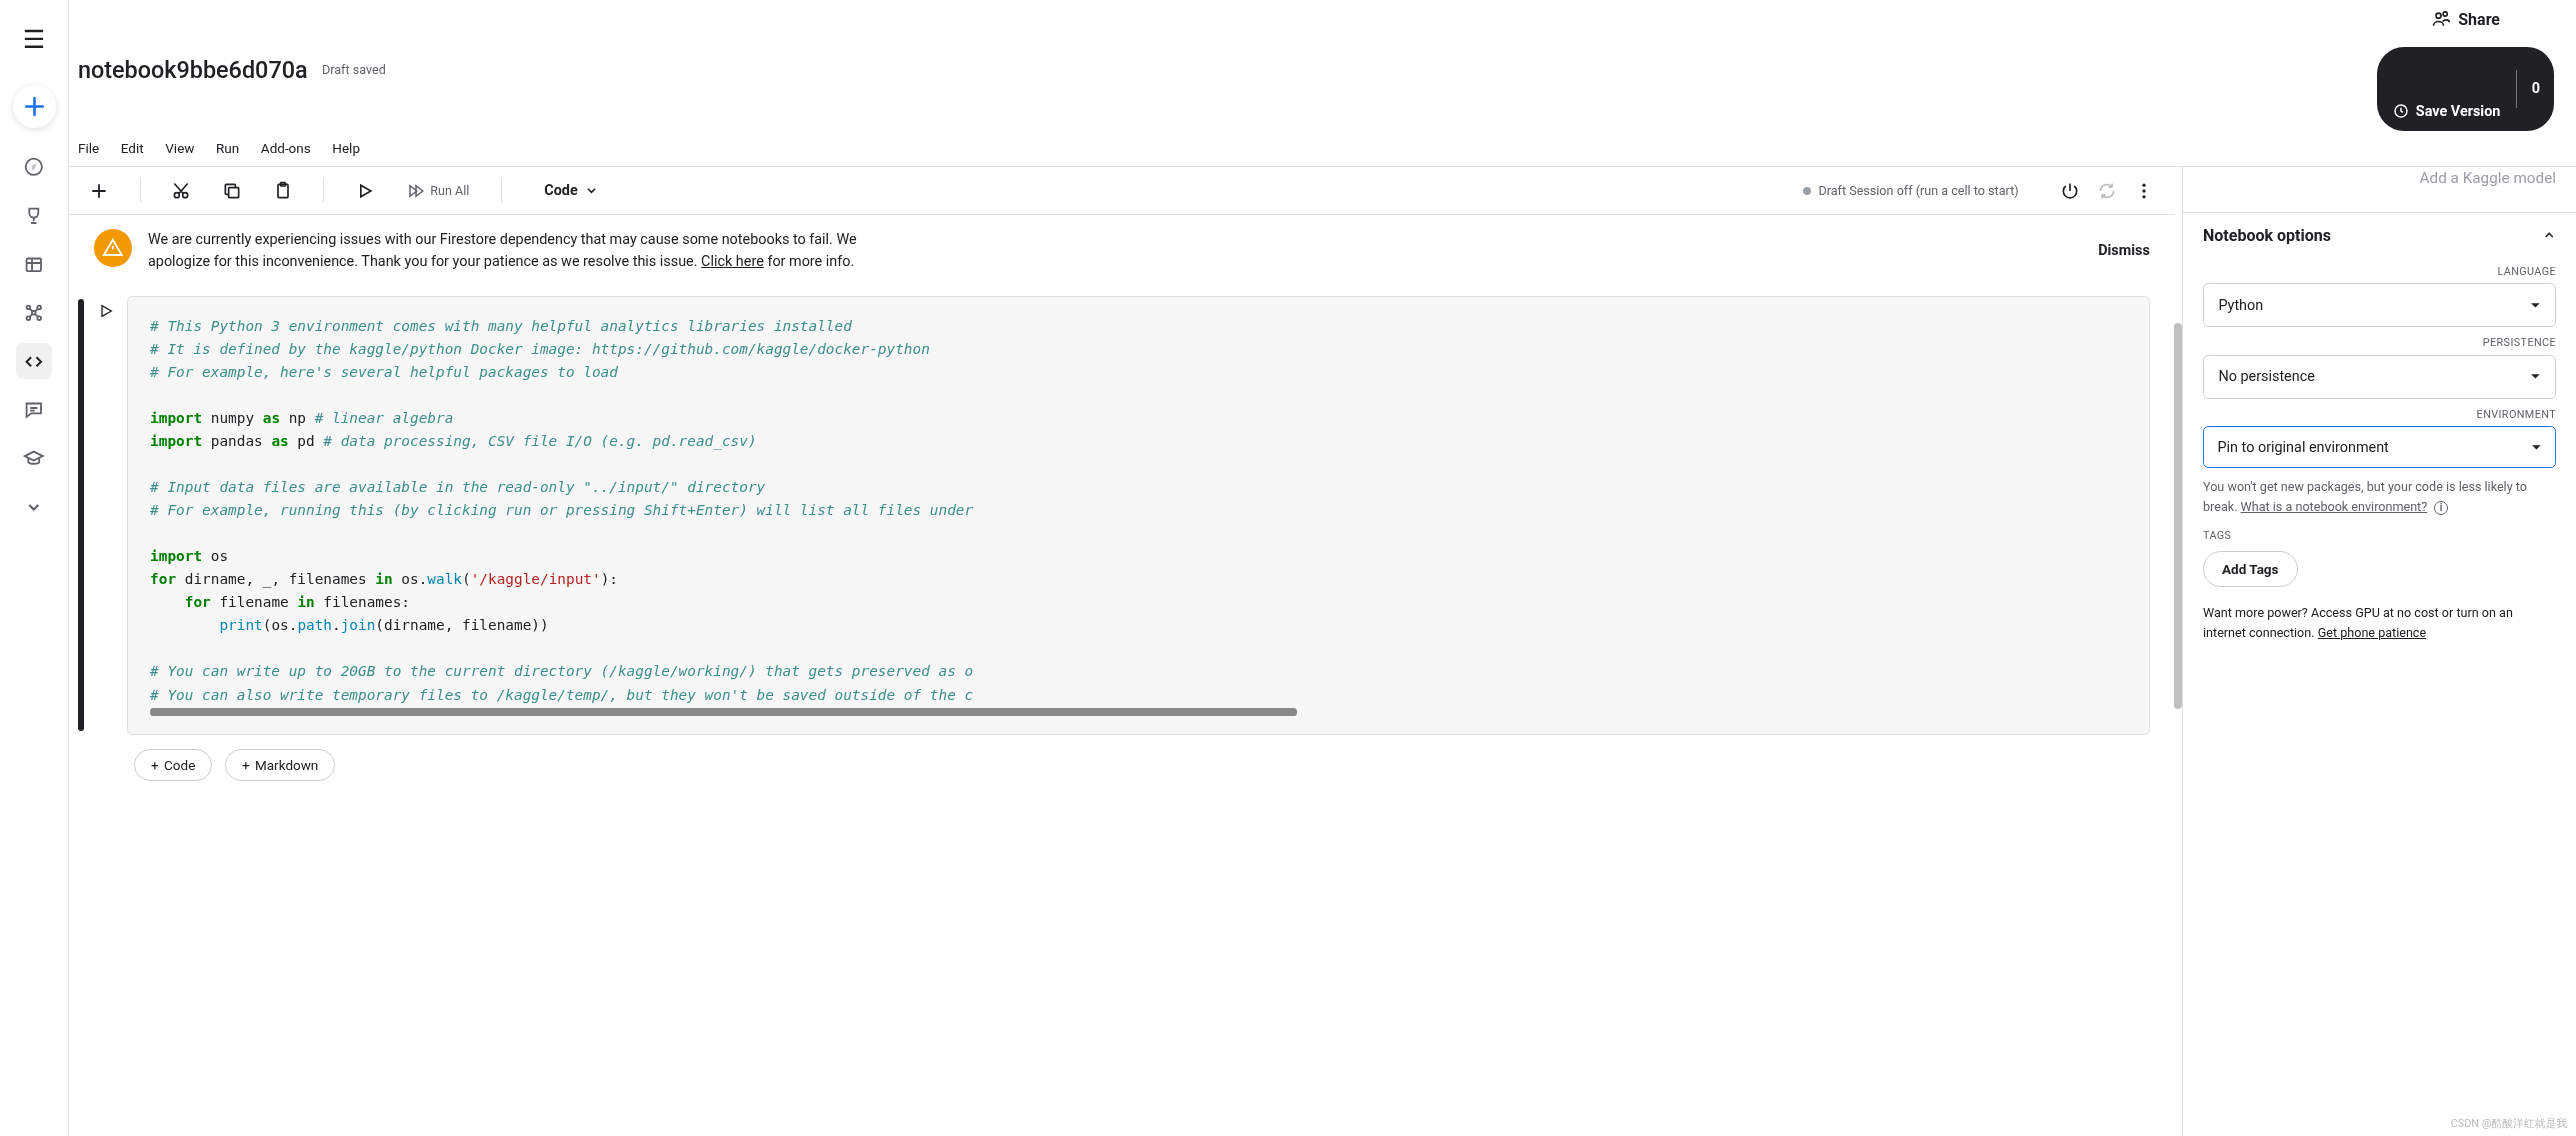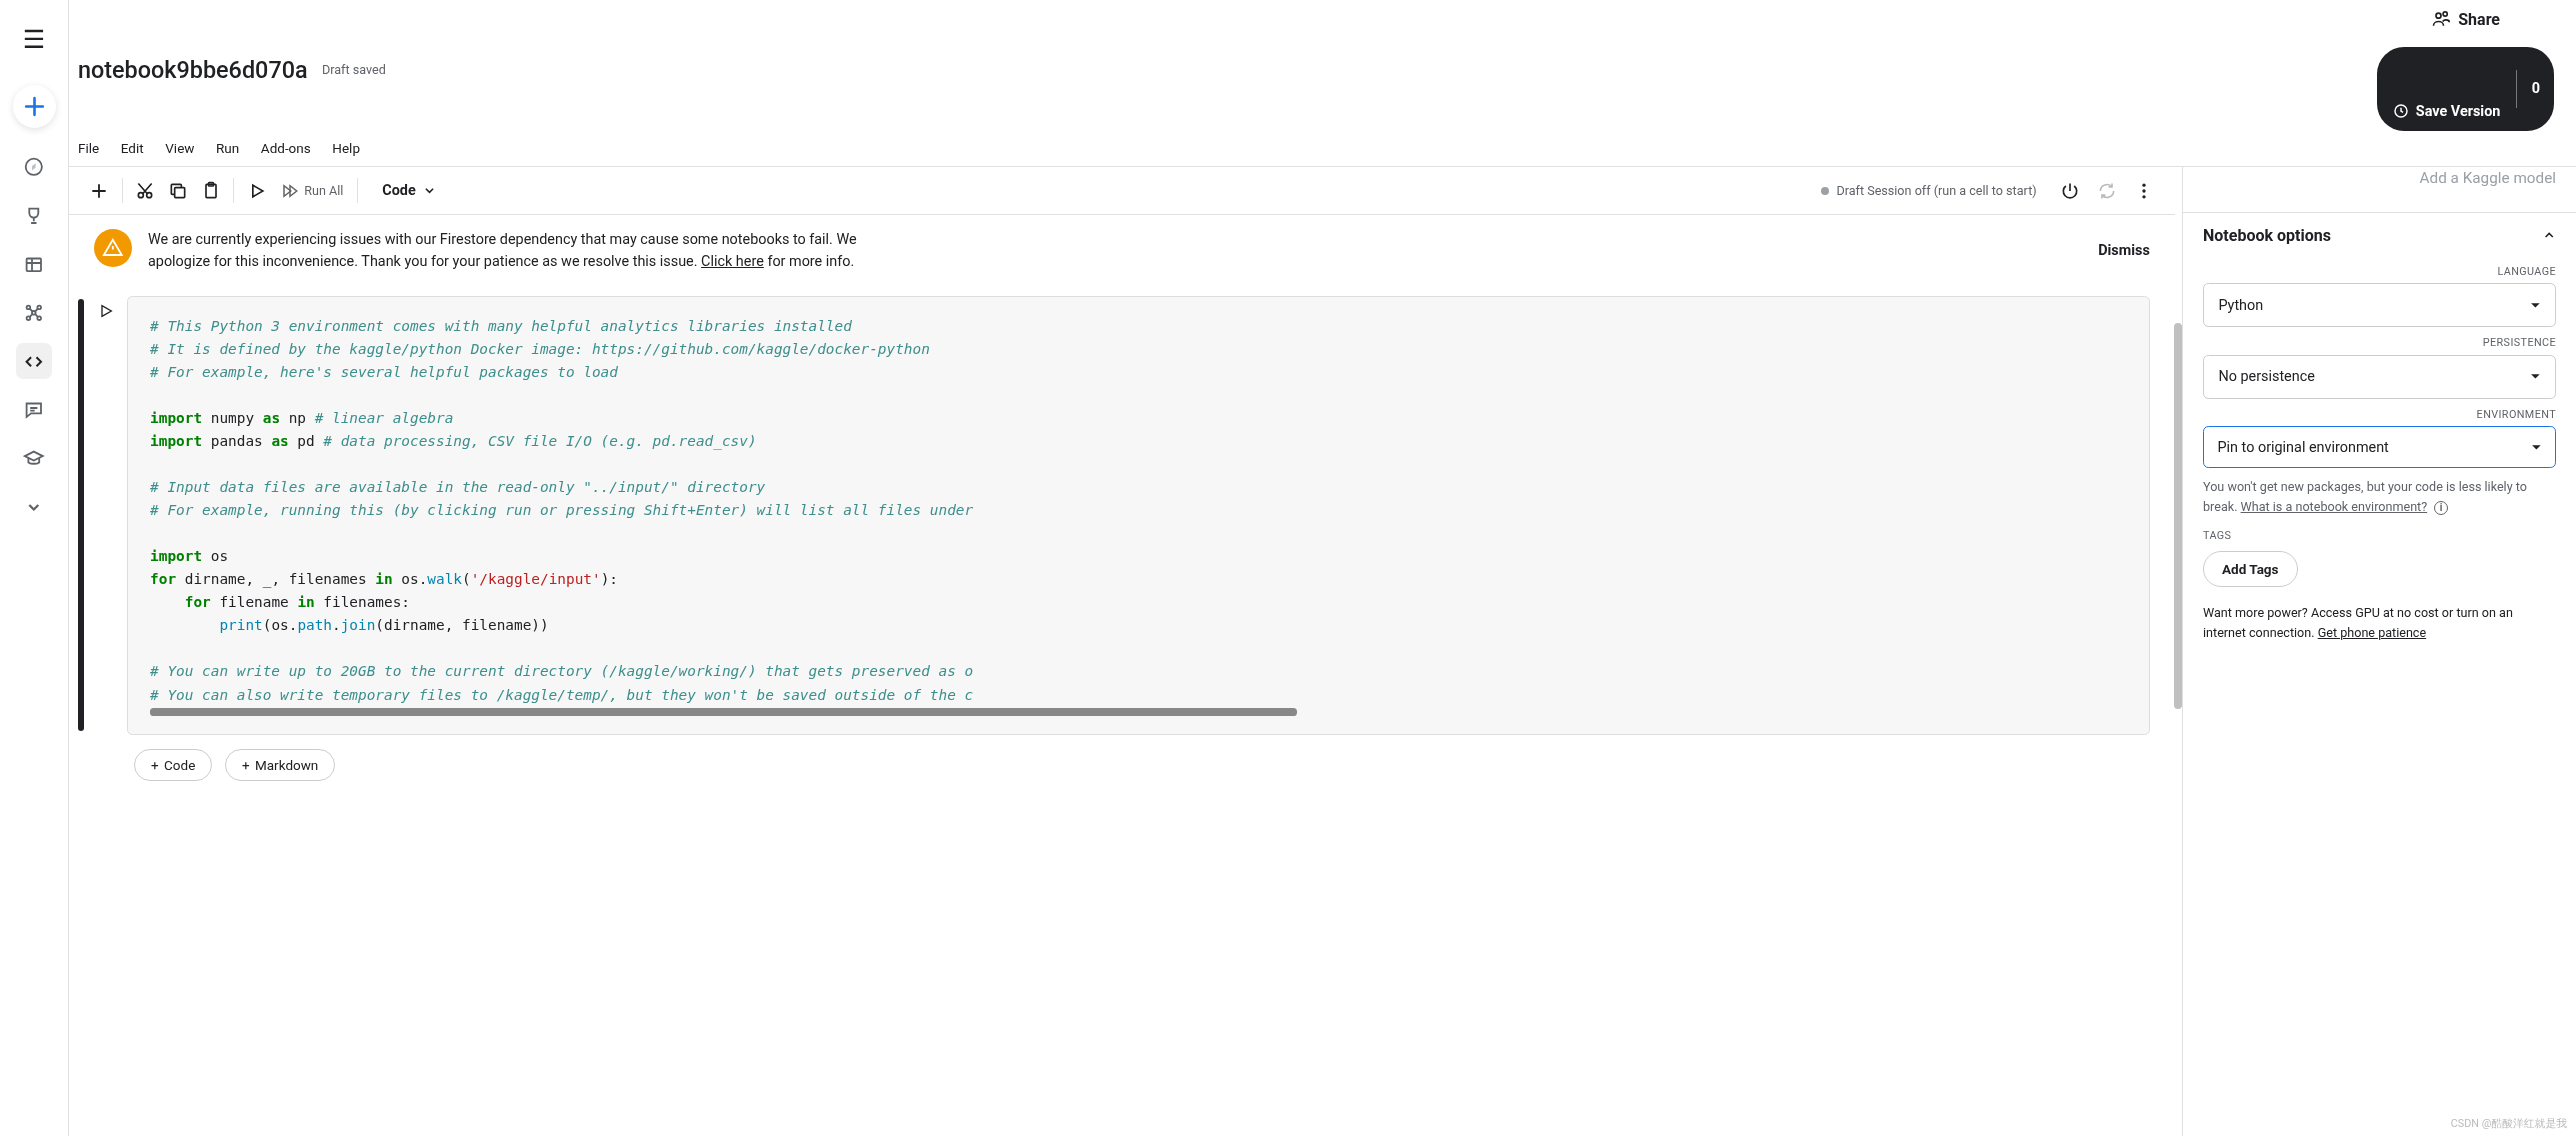--- a/index.html
+++ b/index.html
@@ -19,21 +19,21 @@
 .draft-saved { font-size: 12.6px; color: #5f6368; }
 .header-actions { margin-left: auto; display: flex; align-items: center; gap: 18px; flex-direction: column; }
 .share-btn { display: flex; align-items: center; gap: 7.2px; font-size: 16px; font-weight: 700; cursor: pointer; }
 .save-version-btn { background: #202124; color: #fff; border-radius: 27px; display: flex; align-items: center; padding: 0; cursor: pointer; overflow: hidden; }
 .save-version-btn .sv-main { display: flex; align-items: center; gap: 7.2px; padding: 10.8px 16px; font-size: 14.4px; font-weight: 700; margin-top: 45px; }
 .save-version-btn .sv-count { border-left: 0.9px solid rgba(255,255,255,0.4); padding: 10.8px 14.4px; font-size: 14.4px; font-weight: 700; }
 .menubar { display: flex; gap: 21.6px; padding: 5.4px 9px 10.8px; font-size: 13.5px; }
 .menubar span { cursor: pointer; }
 .body-row { display: flex; flex: 1; overflow: hidden; border-top: 0.9px solid #e0e0e0; }
 .editor-col { flex: 1; display: flex; flex-direction: column; overflow: auto; }
-.toolbar { display: flex; align-items: center; padding: 7.2px 14.4px; gap: 1px; border-bottom: 0.9px solid #e0e0e0; }
+.toolbar { display: flex; align-items: center; padding: 7.2px 14.4px; gap: 19px; border-bottom: 0.9px solid #e0e0e0; }
 .tb-icon { width: 32px; height: 32px; display: flex; align-items: center; justify-content: center; cursor: pointer; color: #202124; }
 .tb-icon svg { width: 20px; height: 20px; }
 .tb-sep { width: 0.9px; height: 25px; background: #e0e0e0; margin: 0 5.4px; }
 .run-all { display: flex; align-items: center; gap: 5.4px; font-size: 12.6px; color: #5f6368; cursor: pointer; padding: 0 7.2px; }
 .code-dd { font-size: 14.4px; font-weight: 700; cursor: pointer; display: flex; align-items: center; gap: 9px; padding: 0 9px; margin-left: 9px; }
 .session-status { margin-left: auto; color: #5f6368; font-size: 12.6px; display: flex; align-items: center; gap: 7.2px; }
 .status-dot { width: 8px; height: 8px; border-radius: 50%; background: #9aa0a6; }
 .tb-right { display: flex; align-items: center; gap: 5.4px; margin-left: 16px; }
 .alert { display: flex; align-items: flex-start; padding: 14.4px 25px; gap: 16px; }
 .alert-icon { width: 38px; height: 38px; border-radius: 50%; background: #f29900; display: flex; align-items: center; justify-content: center; color: #fff; flex-shrink: 0; }

